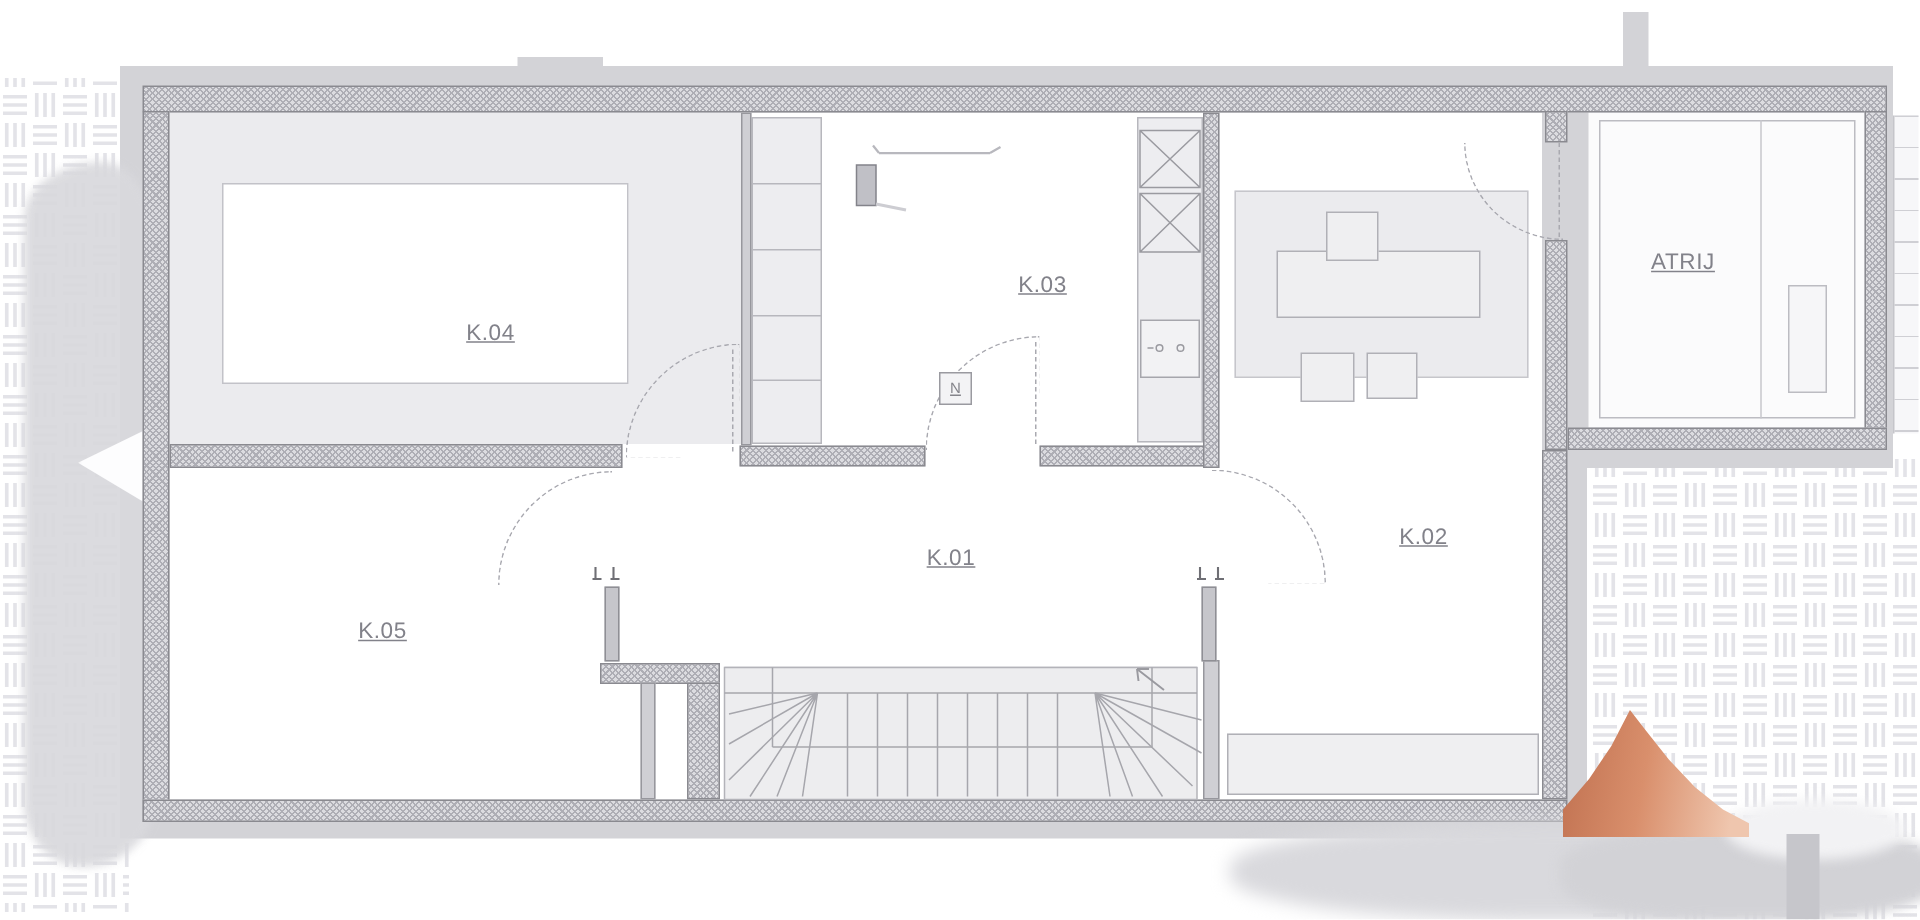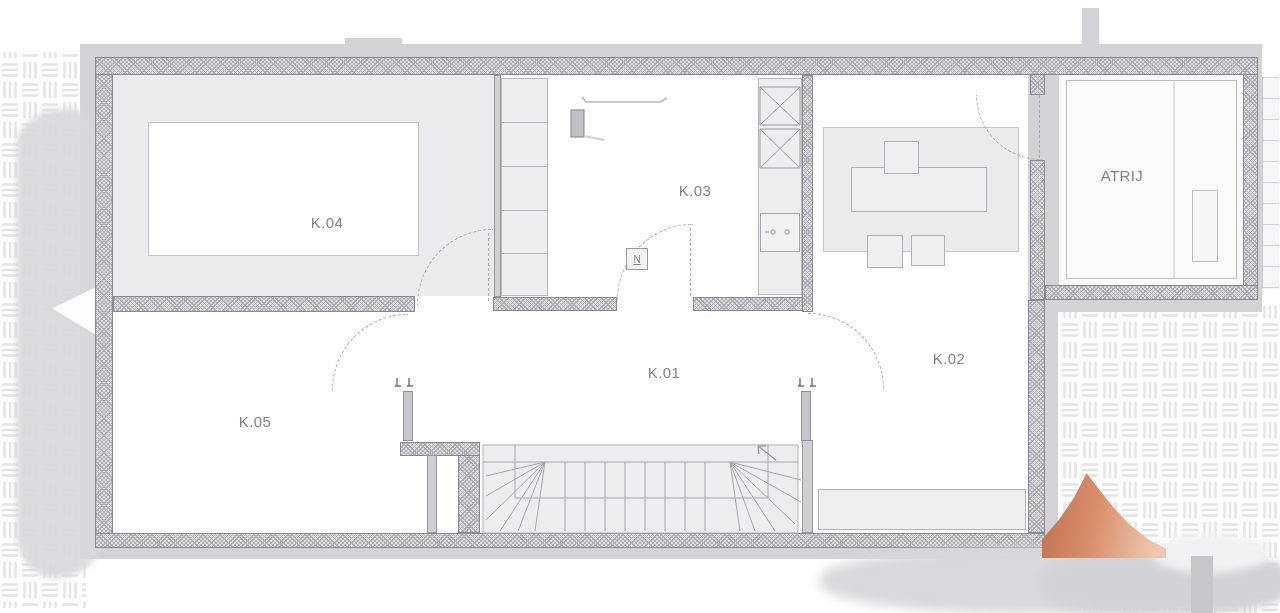--- a/index.html
+++ b/index.html
@@ -18,21 +18,21 @@
   .fur{background:#efeff1;border:1px solid #b0b0b6;}
   
   .arc{border:1.5px dashed #a9a9b0;background:transparent;}
   .arc-tl{border-top-left-radius:100% 100%;border-right:none;border-bottom:none;}
   .arc-tr{border-top-right-radius:100% 100%;border-left:none;border-bottom:none;}
   .arc-bl{border-bottom-left-radius:100% 100%;border-right:none;border-top:none;}
   .lfd{width:0;border-left:1.5px dashed #a9a9b0;}
   .leaf{background:#c6c6cb;border:1px solid #8f8f95;}
   .hl{height:1px;background:#b7b7bd;}
   .lbl{color:#82828a;font-size:15px;letter-spacing:.4px;white-space:nowrap;
-       transform:translate(-50%,-50%);}
+       transform:translate(-50%,-50%);text-decoration:underline;}
   .soft{filter:blur(3px);}
   #nbox{border:1px solid #9a9aa0;background:#f3f3f5;color:#85858b;font-size:10px;
         display:flex;align-items:center;justify-content:center;
         text-decoration:underline;}
   #steps-strip{background:#f7f7f9;border-left:1px solid #c5c5ca;
         background-image:repeating-linear-gradient(180deg,#cfcfd4 0 1px,rgba(0,0,0,0) 1px 21px);}
 </style>
 </head>
 <body>
 
@@ -153,21 +153,21 @@
     </g>
     <g stroke="#6f6f75" stroke-width="1.4" fill="none">
       <path d="M397,378v8 M409,378v8 M395,386h6 M407,386h6"></path>
       <path d="M800,378v8 M812,378v8 M798,386h6 M810,386h6"></path>
     </g>
   </svg>
 
   <div class="a lbl" style="left:327px;top:222px">K.04</div>
   <div class="a lbl" style="left:695px;top:190px">K.03</div>
   <div class="a lbl" style="left:255px;top:421px">K.05</div>
-  <div class="a lbl" style="left:664px;top:372px">K.01</div>
+  <div class="a lbl" style="left:634px;top:372px">K.01</div>
   <div class="a lbl" style="left:949px;top:358px">K.02</div>
   <div class="a lbl" style="left:1122px;top:175px">ATRIJ</div>
 
   <div class="a" style="left:820px;top:548px;width:470px;height:66px;background:#d9d9dd;border-radius:45%;filter:blur(6px)"></div>
   <div class="a" style="left:1040px;top:552px;width:250px;height:61px;background:#d2d2d6;border-radius:40%;filter:blur(4px)"></div>
   <div class="a" style="left:1150px;top:533px;width:120px;height:40px;background:#f2f2f4;border-radius:50%;filter:blur(4px)"></div>
   <div class="a" style="left:1042px;top:466px;width:124px;height:92px;
               background:linear-gradient(100deg,#c27352 5%,#d98f6c 45%,#efc6ae 90%);
               clip-path:polygon(0% 100%,0% 80%,14% 58%,26% 34%,36% 8%,44% 22%,57% 44%,71% 64%,86% 80%,100% 90%,100% 100%);
               filter:blur(.5px)"></div>

